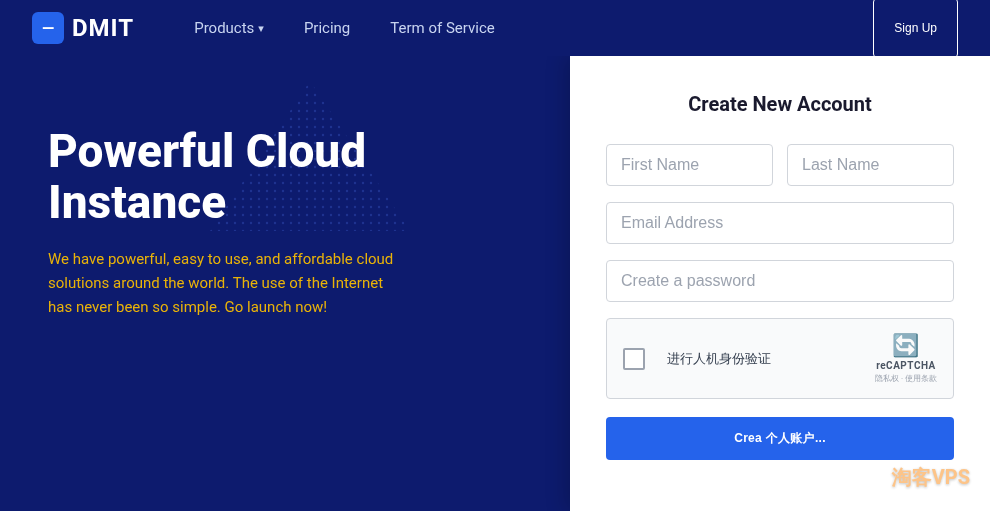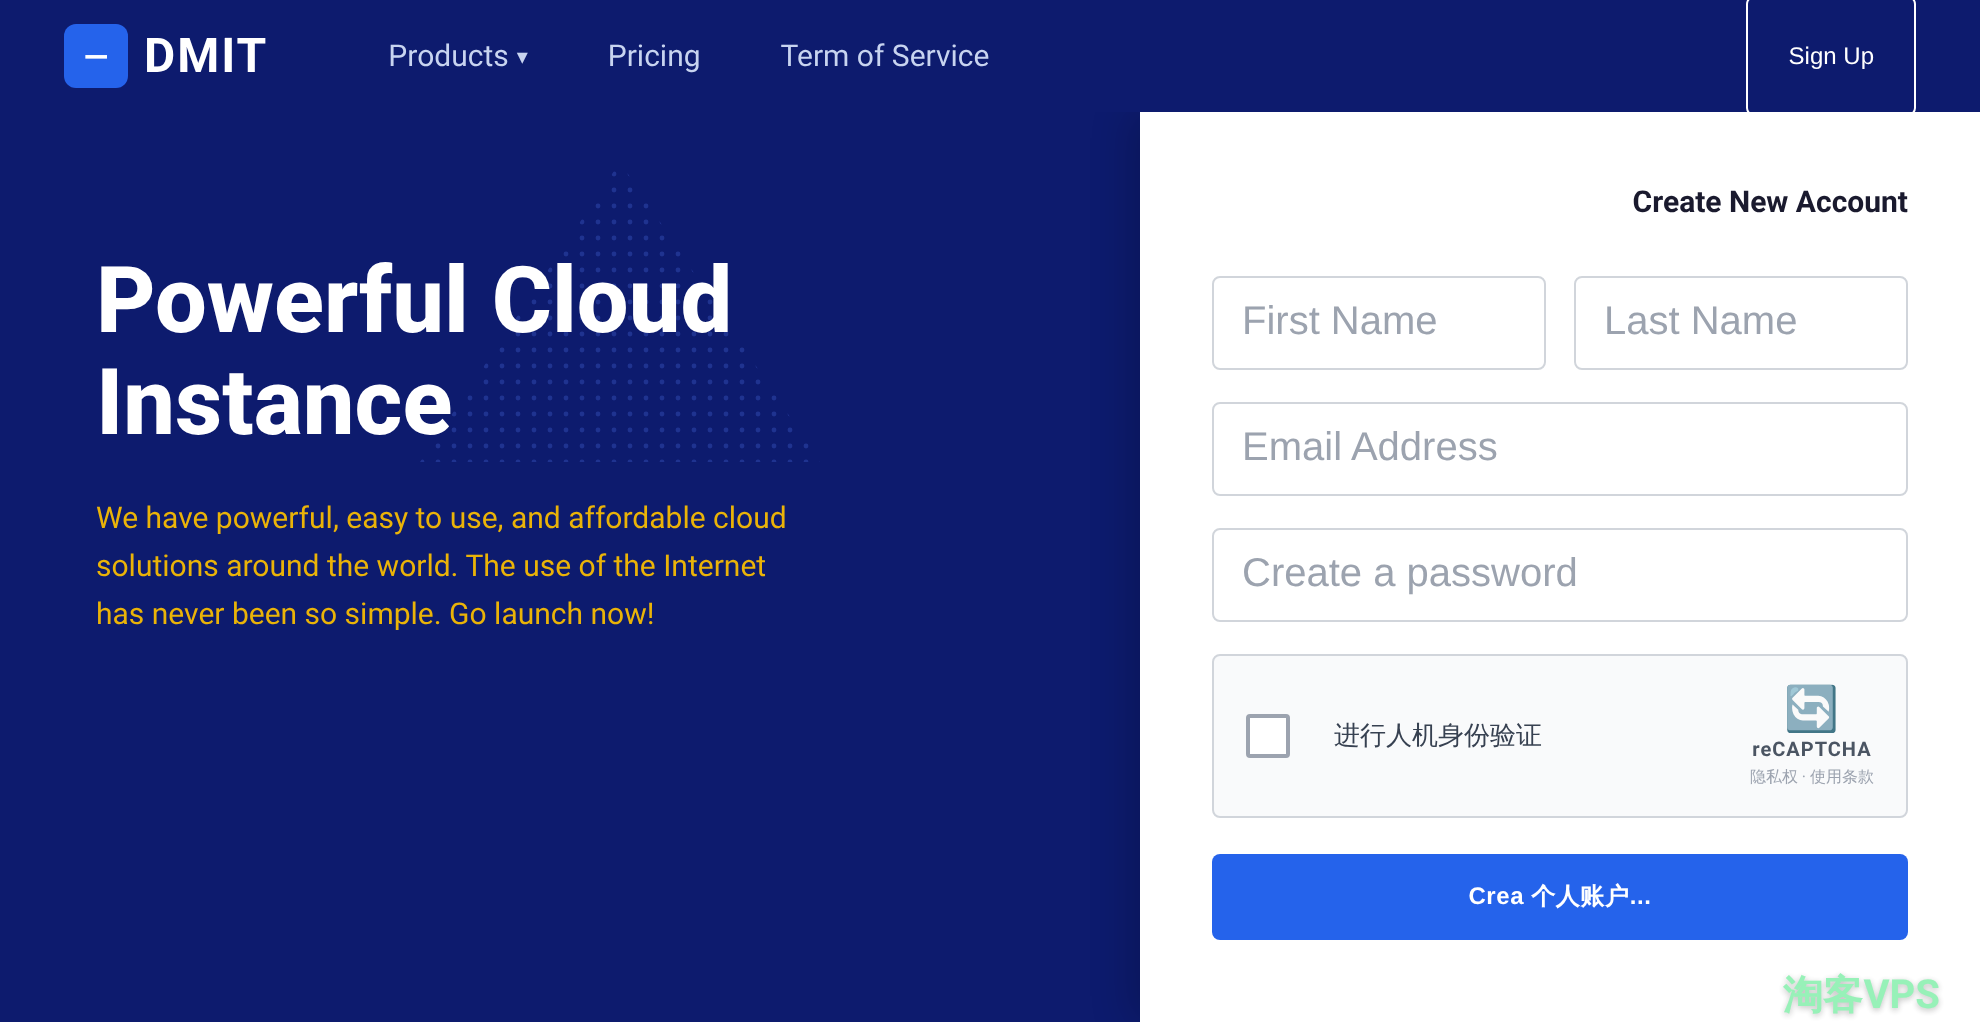--- a/index.html
+++ b/index.html
@@ -112,37 +112,37 @@
       width: 420px;
       background: white;
       padding: 36px 36px 28px 36px;
       position: relative;
       z-index: 5;
       flex-shrink: 0;
       overflow-y: auto;
       box-shadow: -4px 0 20px rgba(0,0,0,0.2);
     }
     .form-title {
-      font-size: 15px;
+      font-size: 20px;
       font-weight: 700;
       color: #1a1a2e;
-      text-align: right;
+      text-align: center;
       margin-bottom: 28px;
     }
     .form-row {
       display: flex;
       gap: 14px;
       margin-bottom: 16px;
     }
     .form-input {
       width: 100%;
       padding: 11px 14px;
       border: 1px solid #d1d5db;
       border-radius: 4px;
-      font-size: 20px;
+      font-size: 16px;
       color: #be185d;
       outline: none;
       background: white;
     }
     .form-input::placeholder { color: #9ca3af; }
     .full-width { margin-bottom: 16px; }
 
     .captcha-box {
       border: 1px solid #d1d5db;
       border-radius: 4px;
@@ -200,23 +200,23 @@
       padding: 13px;
       font-size: 12px;
       font-weight: 600;
       cursor: pointer;
       letter-spacing: 0.3px;
     }
 
     
     .watermark {
       position: absolute;
-      bottom: 0;
+      bottom: 20px;
       right: 20px;
-      color: #86efac;
+      color: #fdba74;
       font-size: 20px;
       font-weight: 700;
       opacity: 0.85;
       z-index: 100;
       pointer-events: none;
       text-shadow: 0 1px 3px rgba(0,0,0,0.3);
       margin-top: 40px;
     }
   </style>
 </head>

